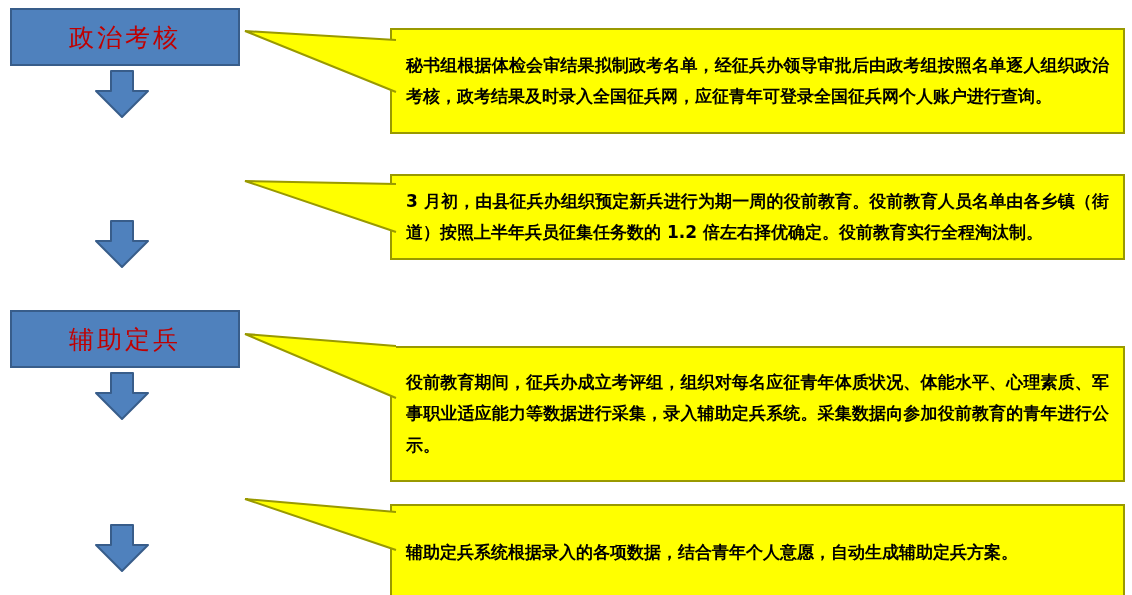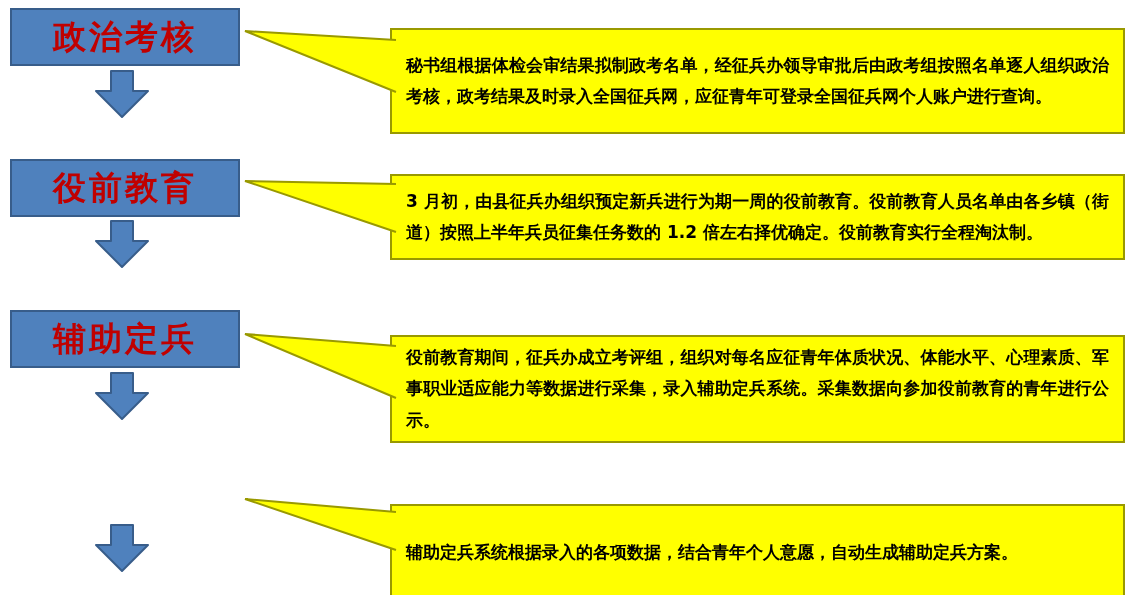--- a/index.html
+++ b/index.html
@@ -20,22 +20,22 @@
     width: 230px;
     height: 58px;
     background: var(--box-fill, #4f81bd);
     border: 2px solid var(--box-border, #385d8a);
     box-sizing: border-box;
     display: flex;
     align-items: center;
     justify-content: center;
   }
   .step-label {
-    font-size: 33px;
-    font-weight: bold;
+    font-size: 25px;
+    font-weight: normal;
     color: var(--box-text, #c00000);
     letter-spacing: 3px;
     white-space: nowrap;
   }
   .callout {
     position: absolute;
     left: 390px;
     width: 735px;
     background: var(--callout-fill, #ffff00);
     border: 2px solid var(--callout-border, #999900);
@@ -75,31 +75,28 @@
 
 <div class="canvas">
 
   <div class="step-box" style="top:8px">
     <span class="step-label">政治考核</span>
   </div>
   <div class="callout" style="top:28px;height:106px">
     <div class="callout-text">秘书组根据体检会审结果拟制政考名单，经征兵办领导审批后由政考组按照名单逐人组织政治考核，政考结果及时录入全国征兵网，应征青年可登录全国征兵网个人账户进行查询。</div>
   </div>
 
-  <div class="step-box" style="top:159px">
-    <span class="step-label">役前教育</span>
-  </div>
   <div class="callout" style="top:174px;height:86px">
     <div class="callout-text">3 月初，由县征兵办组织预定新兵进行为期一周的役前教育。役前教育人员名单由各乡镇（街道）按照上半年兵员征集任务数的 1.2 倍左右择优确定。役前教育实行全程淘汰制。</div>
   </div>
 
   <div class="step-box" style="top:310px">
     <span class="step-label">辅助定兵</span>
   </div>
-  <div class="callout" style="top:335px;height:108px">
+  <div class="callout" style="top:346px;height:136px">
     <div class="callout-text">役前教育期间，征兵办成立考评组，组织对每名应征青年体质状况、体能水平、心理素质、军事职业适应能力等数据进行采集，录入辅助定兵系统。采集数据向参加役前教育的青年进行公示。</div>
   </div>
 
   <div class="callout" style="top:504px;height:98px">
     <div class="callout-text">辅助定兵系统根据录入的各项数据，结合青年个人意愿，自动生成辅助定兵方案。</div>
   </div>
 
   <svg class="shapes" viewBox="0 0 1132 595">
     <polygon class="arrow" points="111,71 133,71 133,91 148,91 122,117 96,91 111,91"></polygon>
     <polygon class="arrow" points="111,221 133,221 133,241 148,241 122,267 96,241 111,241"></polygon>

